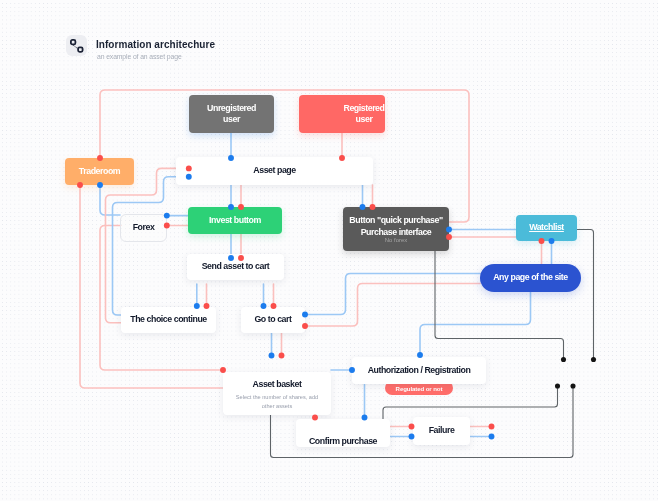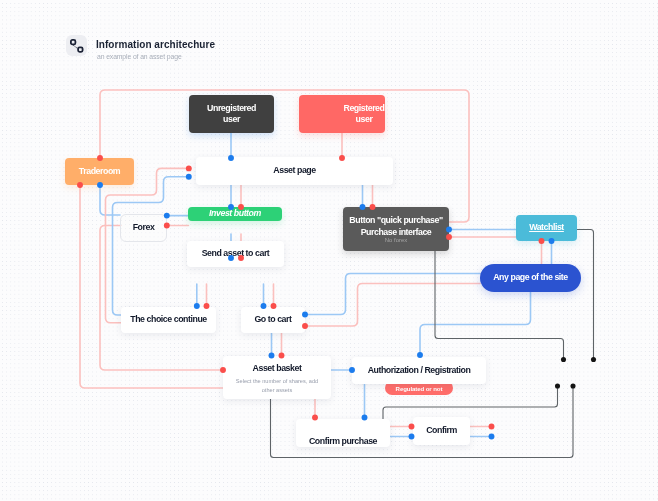--- a/index.html
+++ b/index.html
@@ -25,21 +25,21 @@
   svg#dots{position:absolute;left:0;top:0;width:658px;height:501px;overflow:visible;z-index:5;
            pointer-events:none;}
   .node{z-index:3;}
 
   
   .node{position:absolute;box-sizing:border-box;display:flex;flex-direction:column;
     align-items:center;justify-content:center;text-align:center;border-radius:4px;
     font-size:8.8px;letter-spacing:-0.45px;font-weight:bold;line-height:1.3;}
   .white{background:#ffffff;color:#131a2b;box-shadow:0 2px 7px rgba(60,70,100,.10);}
   .outlined{background:rgba(252,252,253,0.3);color:#131a2b;border:1px solid #e4e6eb;border-radius:6px;}
-  .blue{background:#404040;color:#fff;box-shadow:0 3px 7px rgba(49,131,232,.22);}
+  .blue{background:#737373;color:#fff;box-shadow:0 3px 7px rgba(49,131,232,.22);}
   .red{background:#ff6865;color:#fff;box-shadow:0 3px 7px rgba(255,104,101,.20);}
   .orange{background:#ffae69;color:#fff;box-shadow:0 3px 7px rgba(255,174,105,.20);}
   .green{background:#2dd177;color:#fff;box-shadow:0 3px 7px rgba(45,209,119,.20);}
   .dark{background:#5a5a5a;color:#fff;box-shadow:0 3px 7px rgba(40,40,40,.18);}
   .cyan{background:#4bbbd9;color:#fff;box-shadow:0 3px 7px rgba(75,187,217,.20);}
   .royal{background:#2b53d0;color:#fff;border-radius:15px;box-shadow:0 3px 8px rgba(43,83,208,.22);}
   .sub{font-size:5.6px;font-weight:normal;letter-spacing:0;color:#979dab;
        line-height:1.62;margin-top:2.5px;}
   .dark .sub{color:#a5a5a5;font-size:5.9px;margin-top:0;position:absolute;
              left:0;right:0;bottom:5px;}
@@ -114,77 +114,77 @@
   <div class="node blue" style="left:189px;top:95px;width:85px;height:38px;">
     <span>Unregistered</span>
     <span>user</span>
   </div>
 
   <div class="node red" style="left:299px;top:95px;width:86px;height:38px;padding-left:44px;">
     <span>Registered</span>
     <span>user</span>
   </div>
 
-  <div class="node white" style="left:196px;top:157px;width:197px;height:28px;">
+  <div class="node white" style="left:176px;top:157px;width:197px;height:28px;">
     <span>Asset page</span>
   </div>
 
   <div class="node outlined" style="left:120px;top:206px;width:47px;height:28px;margin-top:8px;">
     <span>Forex</span>
   </div>
 
-  <div class="node green" style="left:188px;top:207px;width:94px;height:14px;font-style:italic;">
+  <div class="node green" style="left:188px;top:207px;width:94px;height:27px;">
     <span>Invest buttom</span>
   </div>
 
   <div class="node dark" style="left:343px;top:207px;width:106px;height:44px;padding-top:1px;padding-bottom:6px;">
     <span>Button "quick purchase"</span>
     <span>Purchase interface</span>
     <span class="sub">No forex</span>
   </div>
 
   <div class="node cyan" style="left:516px;top:215px;width:61px;height:26px;text-decoration:underline;">
     <span>Watchlist</span>
   </div>
 
   <div class="node royal" style="left:480px;top:264px;width:101px;height:28px;">
     <span>Any page of the site</span>
   </div>
 
-  <div class="node white" style="left:187px;top:241px;width:97px;height:26px;">
+  <div class="node white" style="left:187px;top:254px;width:97px;height:26px;">
     <span>Send asset to cart</span>
   </div>
 
   <div class="node white" style="left:121px;top:306.5px;width:95px;height:26px;">
     <span>The choice continue</span>
   </div>
 
   <div class="node white" style="left:241px;top:306.5px;width:64px;height:26px;">
     <span>Go to cart</span>
   </div>
 
-  <div class="node white" style="left:223px;top:356px;width:108px;height:43px;padding:3px 8px 0;">
+  <div class="node white" style="left:223px;top:372px;width:108px;height:43px;padding:3px 8px 0;">
     <span>Asset basket</span>
     <span class="sub">Select the number of shares, add other assets</span>
   </div>
 
   <div class="node white" style="left:352px;top:357px;width:134px;height:27px;">
     <span>Authorization / Registration</span>
   </div>
   <div class="badge" style="left:385px;top:381px;width:68px;height:14px;">
     <span>Regulated or not</span>
   </div>
 
 
   <div class="node white" style="left:296px;top:419px;width:94px;height:28px;justify-content:flex-end;">
     <span>Confirm purchase</span>
   </div>
 
   <div class="node white" style="left:413px;top:417px;width:57px;height:28px;">
-    <span>Confirm</span>
+    <span>Failure</span>
   </div>
 
 
   <svg id="dots">
     <g id="wire-dots">
         <circle cx="100" cy="158" r="2.95" fill="#fa4e4b"></circle>
         <circle cx="231" cy="158" r="2.95" fill="#1c7ced"></circle>
         <circle cx="342" cy="158" r="2.95" fill="#fa4e4b"></circle>
         <circle cx="231" cy="207" r="2.95" fill="#1c7ced"></circle>
         <circle cx="241" cy="207" r="2.95" fill="#fa4e4b"></circle>

